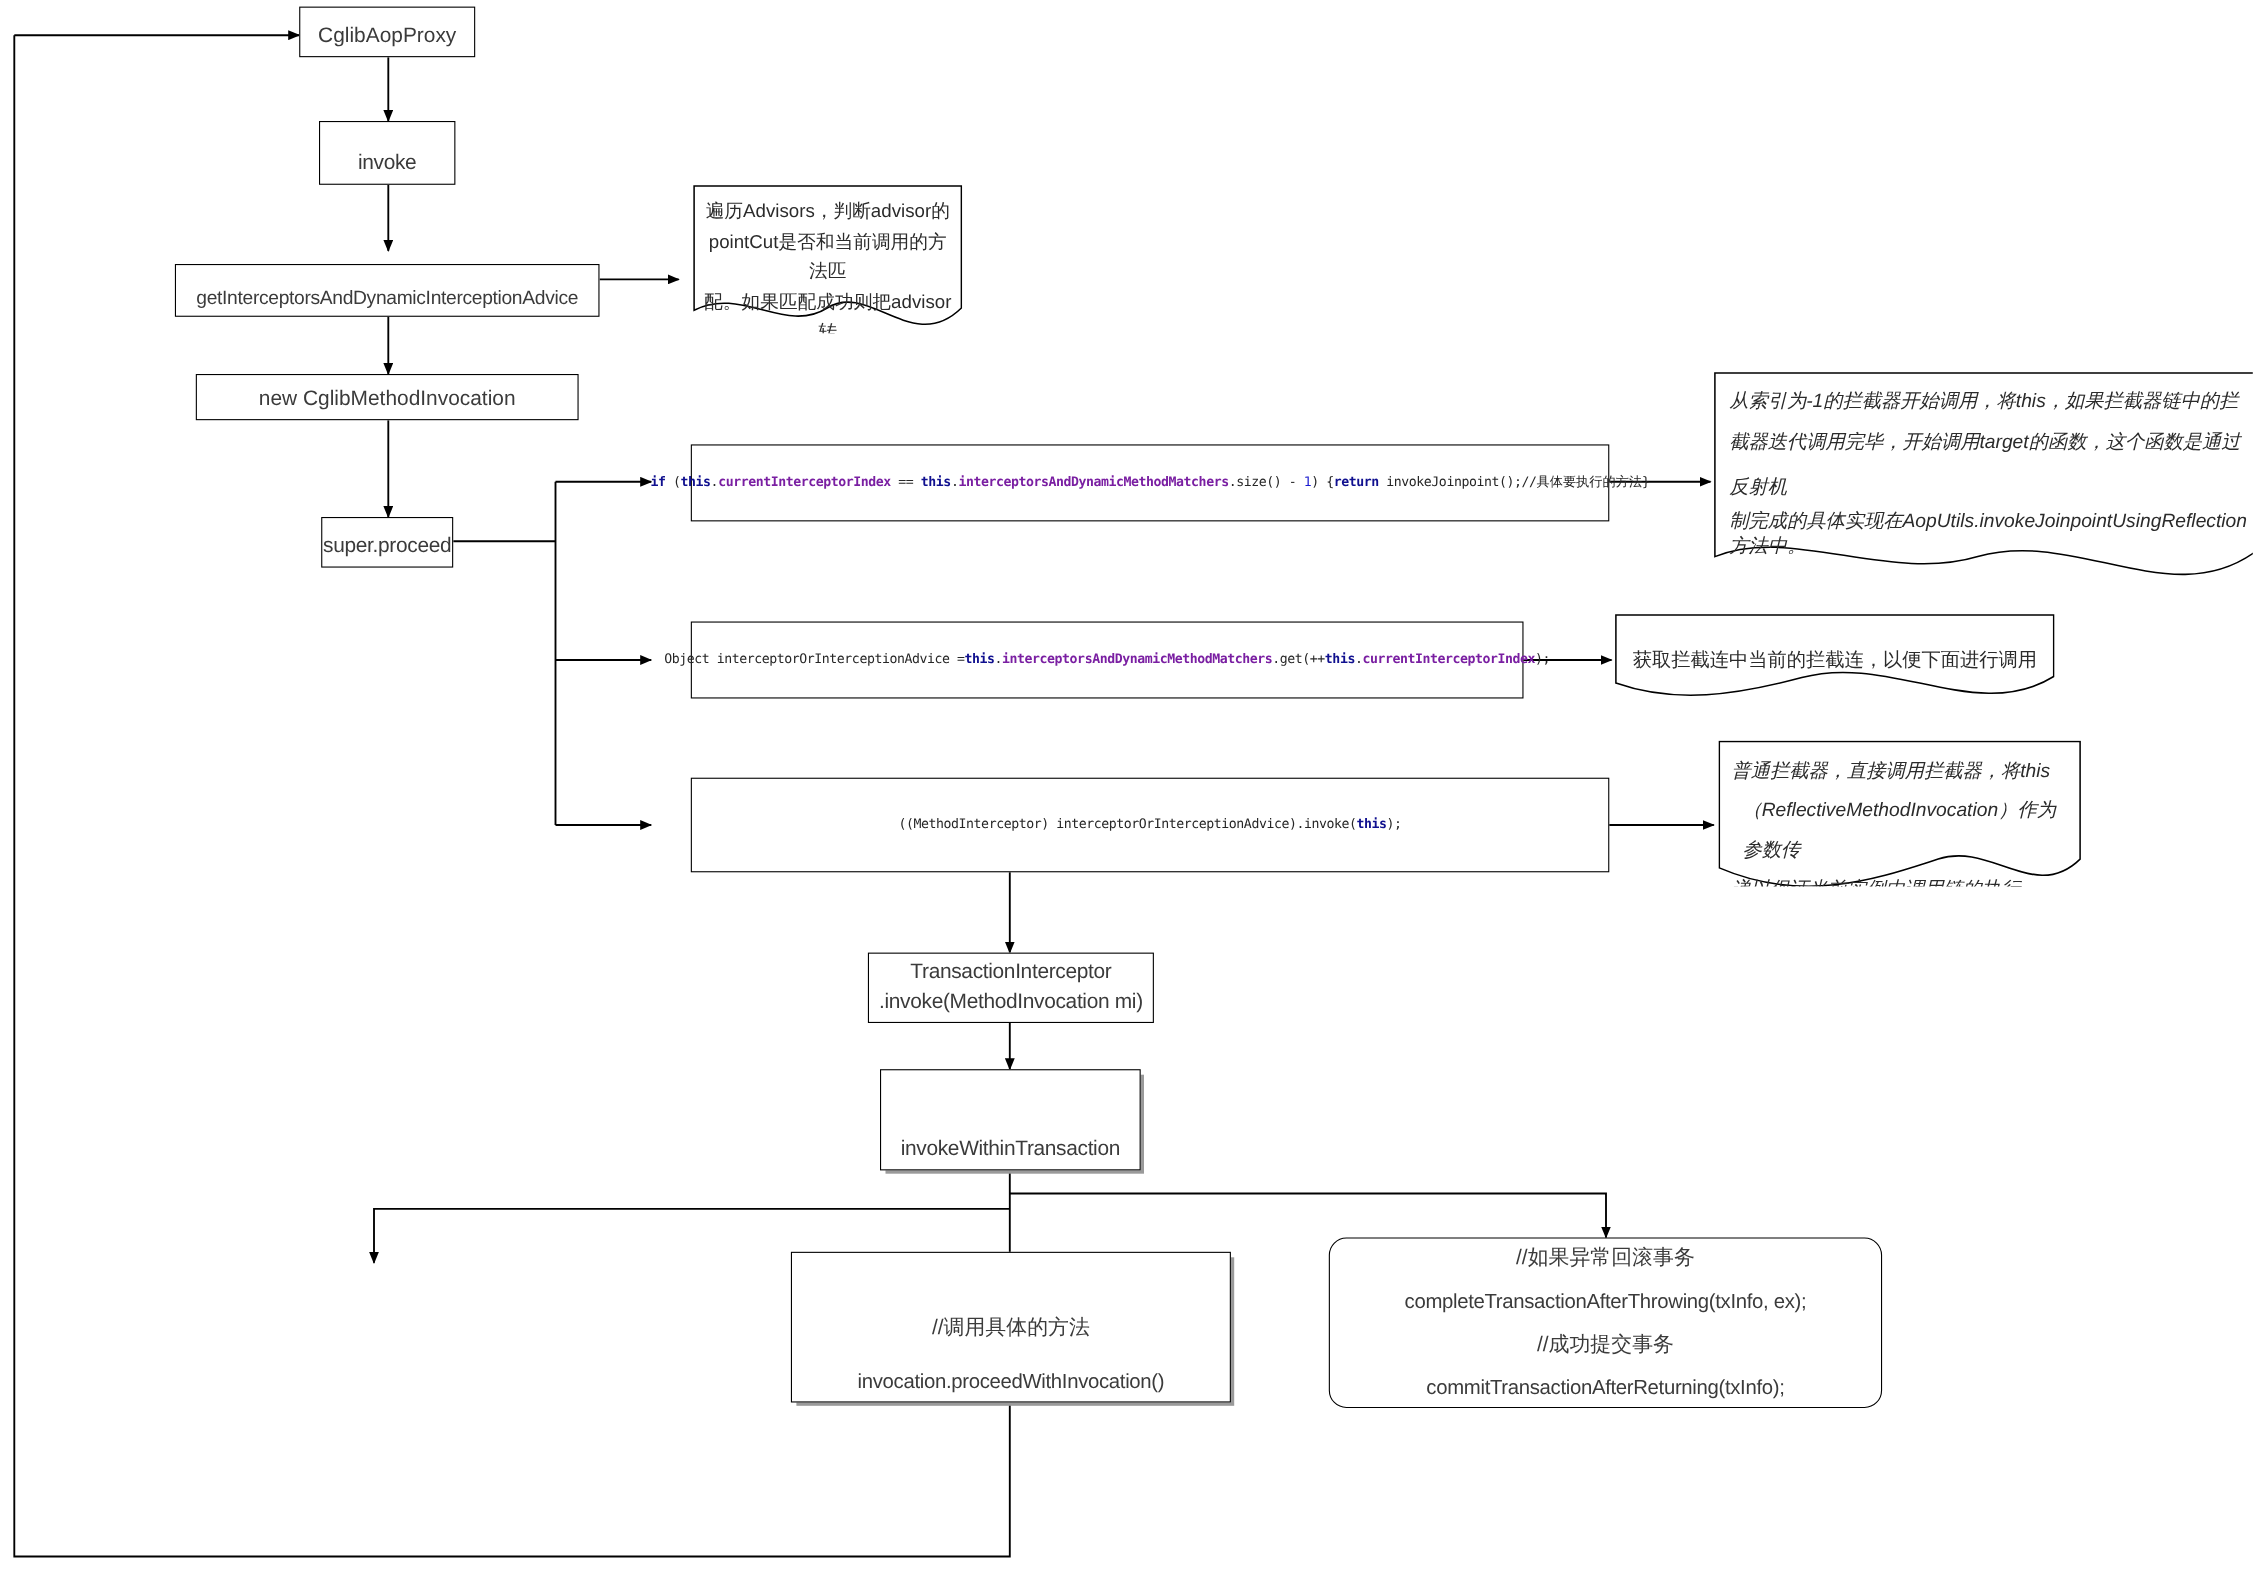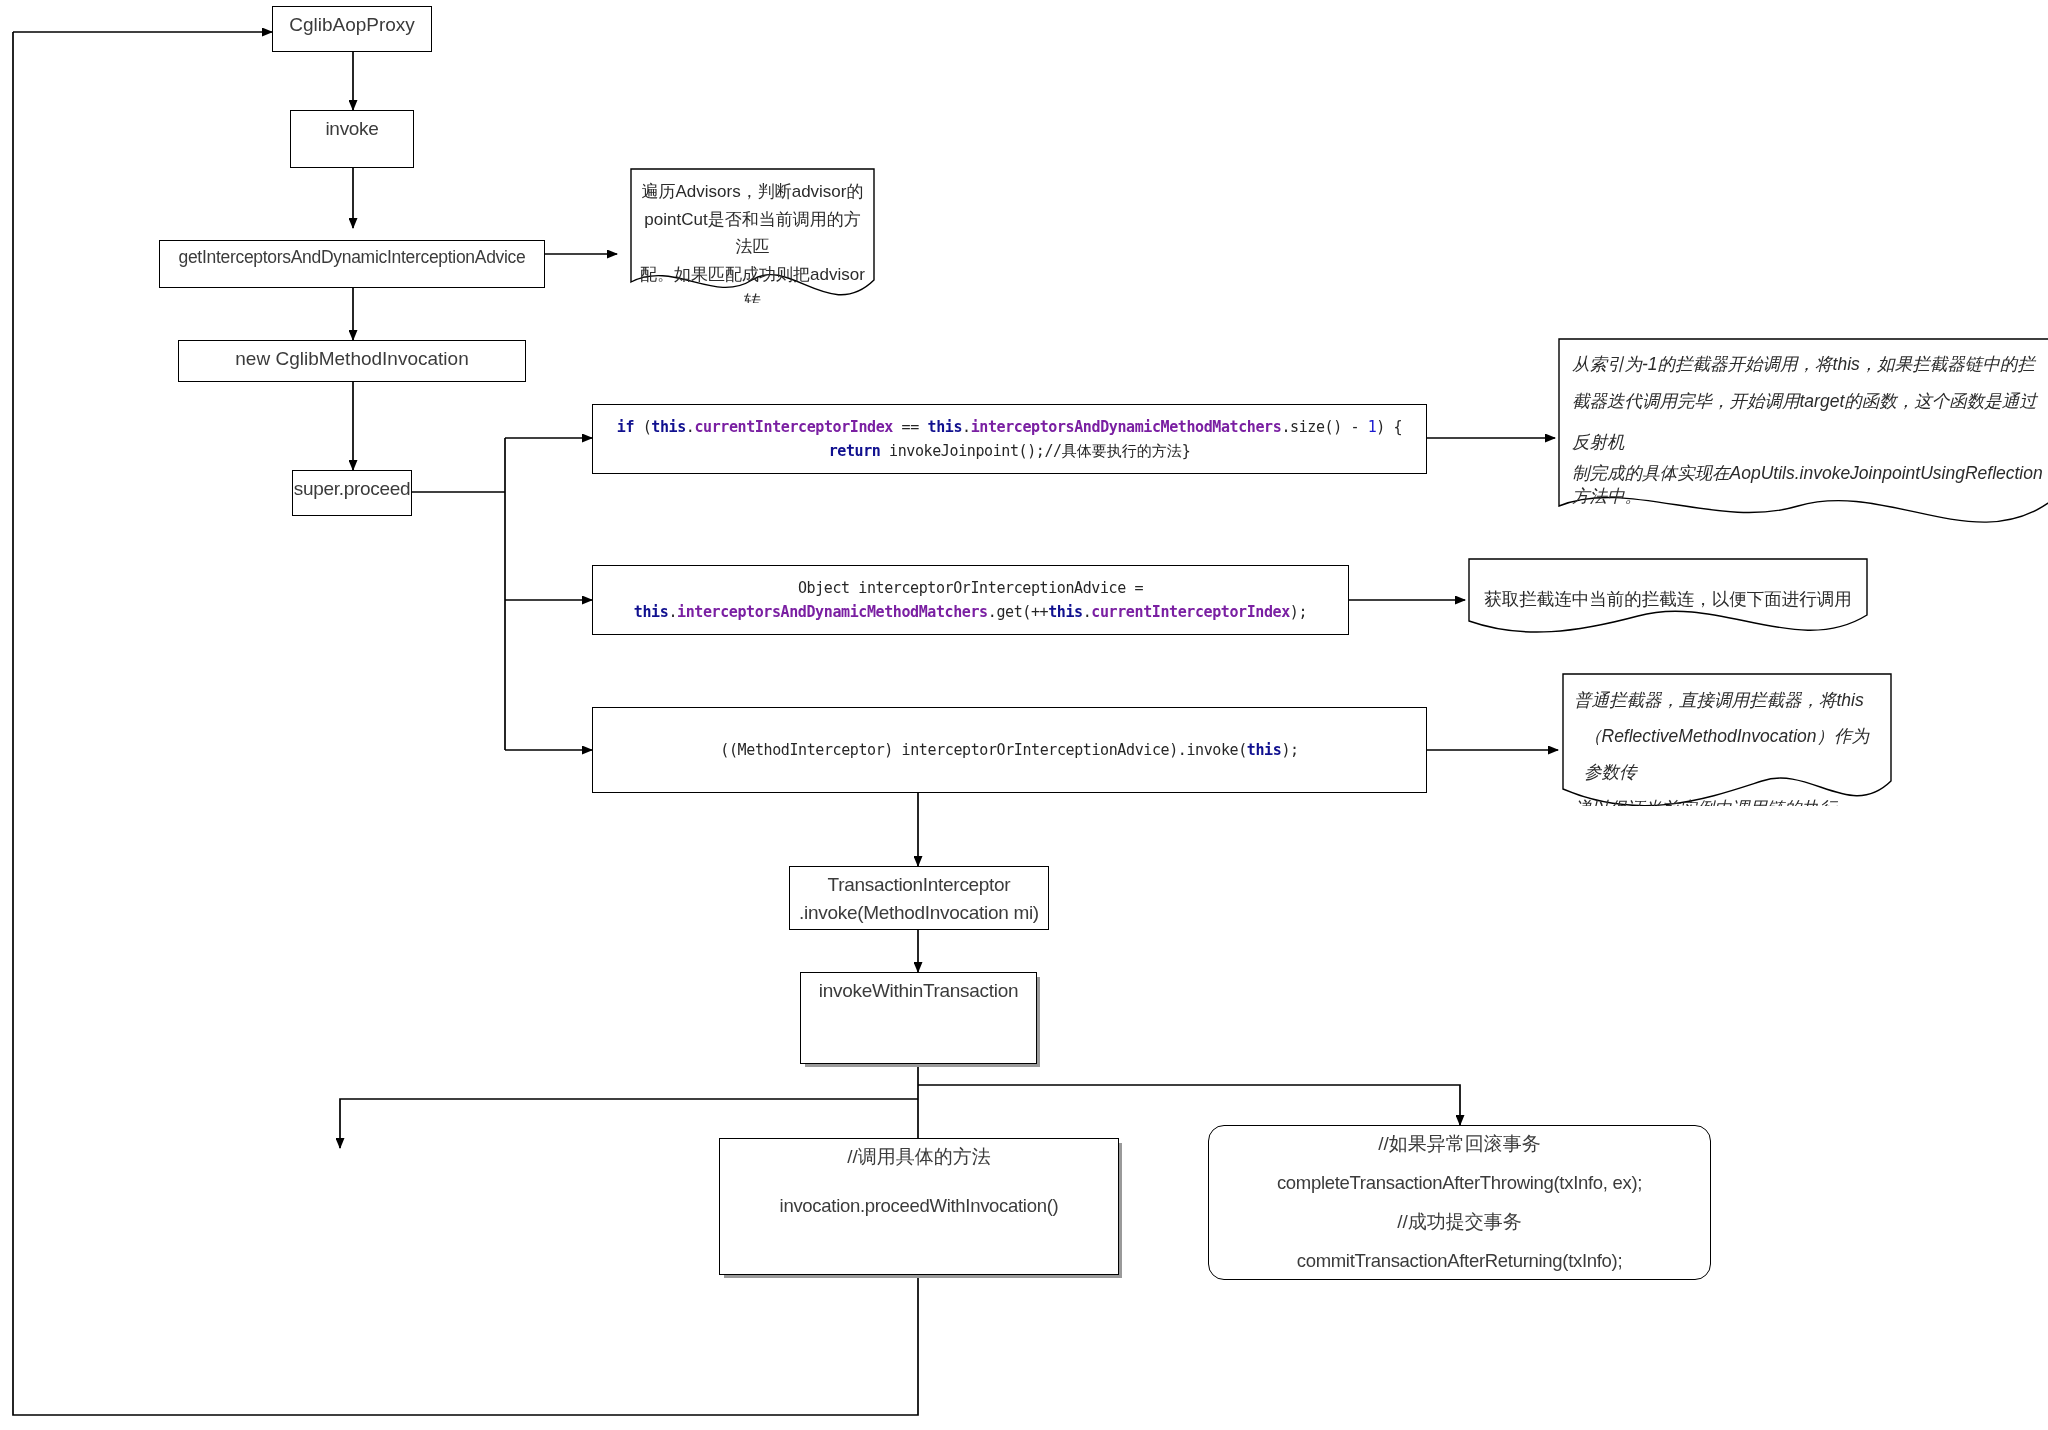--- a/index.html
+++ b/index.html
@@ -13,49 +13,50 @@
   #svg-layer{position:absolute;left:0;top:0;width:2048px;height:1430px;pointer-events:none;}
 
   .node{
     position:absolute;
     box-sizing:border-box;
     border:1.6px solid #000000;
     background:#ffffff;
     display:flex;
     flex-direction:column;
     align-items:center;
-    justify-content:flex-start;
+    justify-content:flex-end;
     text-align:center;
     color:#3b3b3b;
     font-size:19px;
     line-height:1.45;
     padding:4px 8px;
   }
   .mono{font-family:Liberation Sans, sans-serif;letter-spacing:-0.3px;}
   .sans{font-family:"Liberation Sans",sans-serif;}
   .shadow{box-shadow:4px 4px 0 -1px #9a9a9a;}
 
   
   .code{
     position:absolute;
     box-sizing:border-box;
     border:1.6px solid #000000;
     background:#ffffff;
     font-family:"DejaVu Sans Mono","Liberation Mono",monospace;
-    font-size:15px;
+    font-size:12px;
     line-height:1.6;
     color:#262626;
     display:flex;
-    flex-direction:column;
+    flex-direction:row;
     align-items:center;
     justify-content:center;
     text-align:center;
     padding:6px 10px;
     letter-spacing:-0.4px;
     white-space:nowrap;
+    margin-left:36px;
   }
   .code .kw{color:#10108f;font-weight:bold;}
   .code .fld{color:#7a1fa2;font-weight:bold;}
   .code .num{color:#1a1ad0;}
   .code .cn{font-family:"Liberation Sans",sans-serif;letter-spacing:0;}
 
   
   .note{
     position:absolute;
     box-sizing:border-box;

